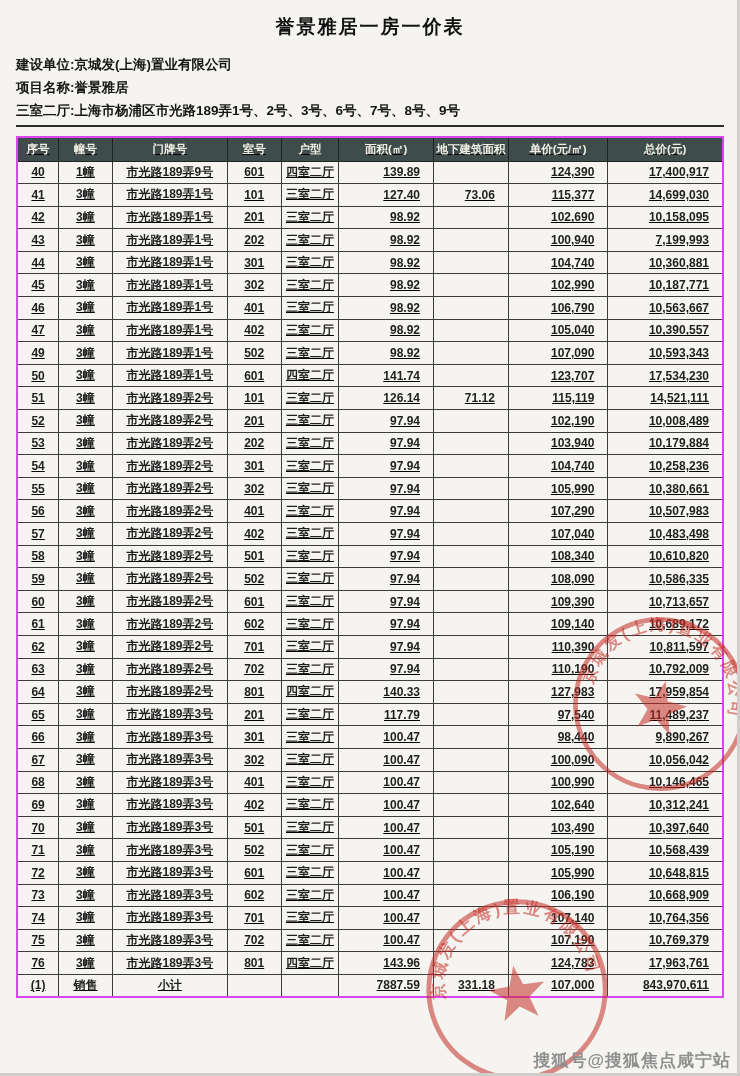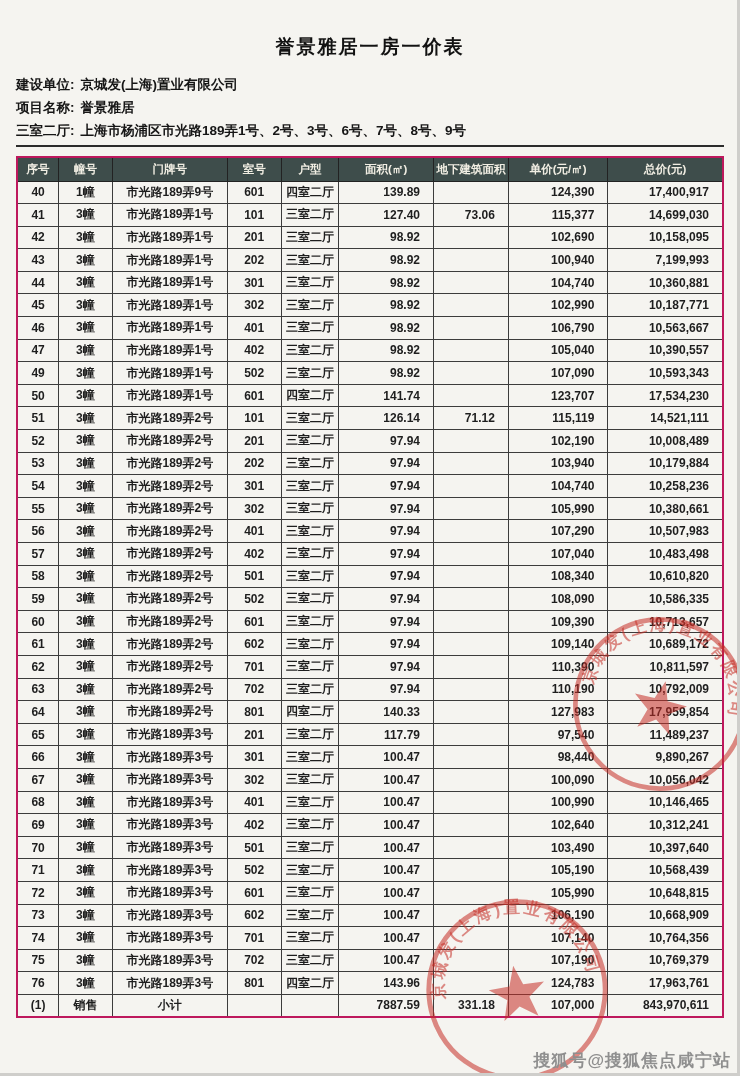--- a/index.html
+++ b/index.html
@@ -4,32 +4,33 @@
 <style>
   * { margin:0; padding:0; box-sizing:border-box; }
   html,body { width:740px; height:1076px; }
   body {
     background:#cfcecb;
     font-family:"Liberation Sans","DejaVu Sans",sans-serif;
     overflow:hidden; position:relative;
   }
   .page {
     position:absolute; left:0; top:0; width:737px; height:1073px;
-    background:#f5f4f0; padding:24px 13px 0 16px; overflow:hidden;
+    background:#f5f4f0; padding:4px 13px 0 16px; overflow:hidden;
   }
   .title {
     text-align:center; font-size:19px; font-weight:bold; color:#121212;
     letter-spacing:2px; margin:10px 0 13px;
   }
   .info { border-bottom:2px solid #2b2b2b; padding-bottom:3px; margin-bottom:9px; }
   .info-line { font-size:13.5px; font-weight:bold; color:#161616; line-height:23px; white-space:nowrap; }
-  .info-line .lab { margin-right:6px; }
+  .info-line .lab { margin-right:0; }
   table {
     width:100%; border-collapse:collapse; table-layout:fixed;
-    border:2px solid #be185d;
+    border:2px solid #d946ef;
+    text-decoration:underline;
   }
   th {
     background:#3e4d4b; color:#f1eee3; font-size:11.5px; font-weight:bold;
     height:24px; border:1px solid #222; overflow:hidden; white-space:nowrap;
   }
   td {
     font-size:12px; font-weight:600; color:#1e1e1e; height:22.6px;
     border:1px solid #3c3c3c; overflow:hidden; white-space:nowrap;
   }
   td.ctr { text-align:center; }

